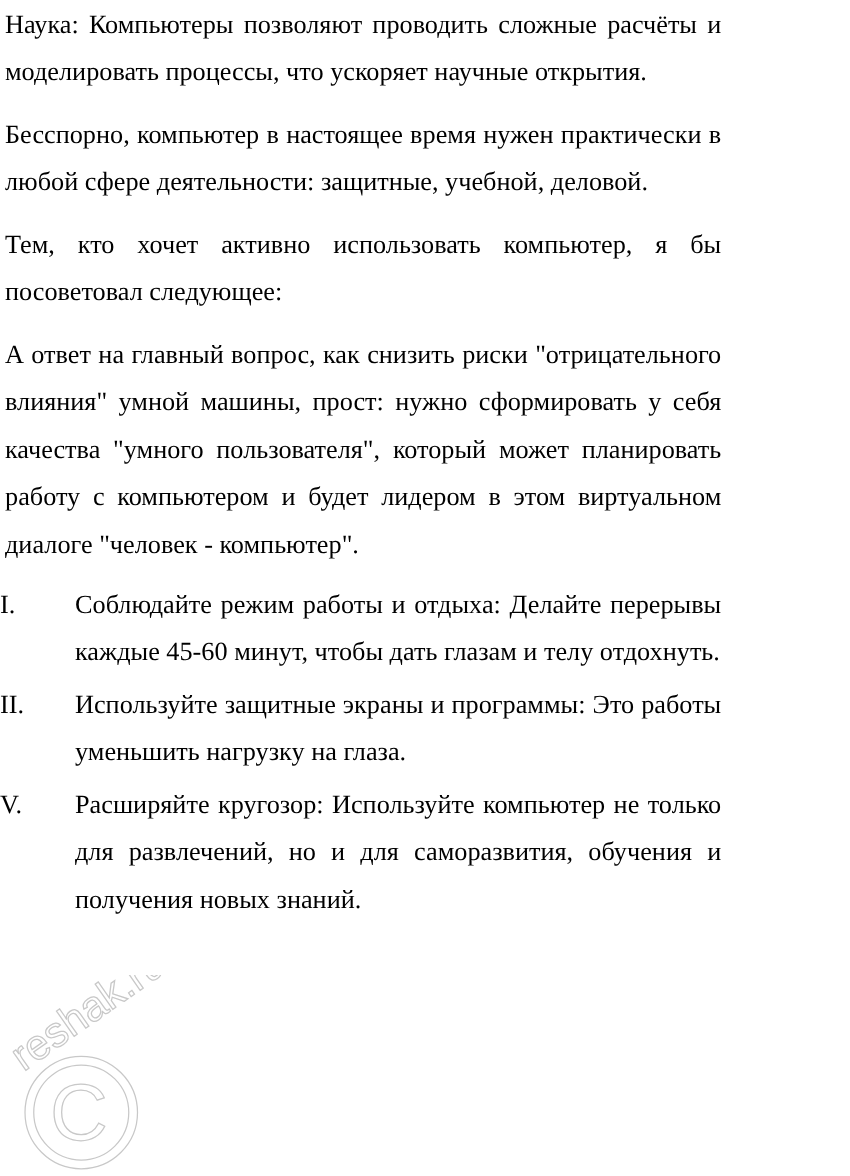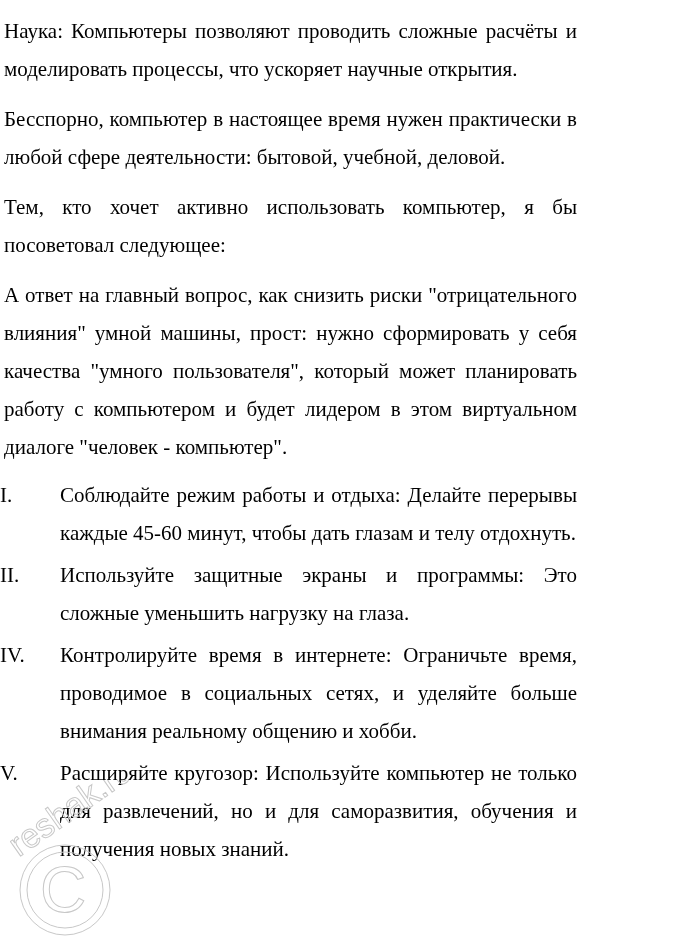--- a/index.html
+++ b/index.html
@@ -14,21 +14,20 @@
       position: relative;
       font-family: "Liberation Serif", serif;
       font-size: 21px;
       color: #000000;
     }
     .page {
       position: absolute;
       left: 0;
       top: 0;
       width: 579px;
-      margin-top: 12px;
     }
     .para {
       margin: 0;
       text-align: justify;
       text-align-last: left;
       line-height: 38px;
       padding: 0 2px 0 4px;
       position: relative;
     }
     .para.gap { margin-top: 12px; }
@@ -56,36 +55,32 @@
       width: 150px;
       height: 170px;
       pointer-events: none;
     }
   </style>
 </head>
 <body>
 
 <div class="page">
   <p class="para">Наука: Компьютеры позволяют проводить сложные расчёты и моделировать процессы, что ускоряет научные открытия.</p>
-  <p class="para gap">Бесспорно, компьютер в настоящее время нужен практически в любой сфере деятельности: бытовой, учебной, деловой.</p>
+  <p class="para gap">Бесспорно, компьютер в настоящее время нужен практически в любой сфере деятельности: защитные, учебной, деловой.</p>
   <p class="para gap">Тем, кто хочет активно использовать компьютер, я бы посоветовал следующее:</p>
   <p class="para gap">А ответ на главный вопрос, как снизить риски "отрицательного влияния" умной машины, прост: нужно сформировать у себя качества "умного пользователя", который может планировать работу с компьютером и будет лидером в этом виртуальном диалоге "человек - компьютер".</p>
 
   <ol class="list" style="margin-top:10px;">
     <li class="list-item">
       <span class="num">I.</span>
       <span>Соблюдайте режим работы и отдыха: Делайте перерывы каждые 45-60 минут, чтобы дать глазам и телу отдохнуть.</span>
     </li>
     <li class="list-item">
       <span class="num">II.</span>
-      <span>Используйте защитные экраны и программы: Это сложные уменьшить нагрузку на глаза.</span>
-    </li>
-    <li class="list-item">
-      <span class="num">IV.</span>
-      <span>Контролируйте время в интернете: Ограничьте время, проводимое в социальных сетях, и уделяйте больше внимания реальному общению и хобби.</span>
+      <span>Используйте защитные экраны и программы: Это работы уменьшить нагрузку на глаза.</span>
     </li>
     <li class="list-item">
       <span class="num">V.</span>
       <span>Расширяйте кругозор: Используйте компьютер не только для развлечений, но и для саморазвития, обучения и получения новых знаний.</span>
     </li>
   </ol>
 </div>
 
 <div class="watermark">
   <svg width="150" height="170" viewBox="0 0 150 170">

